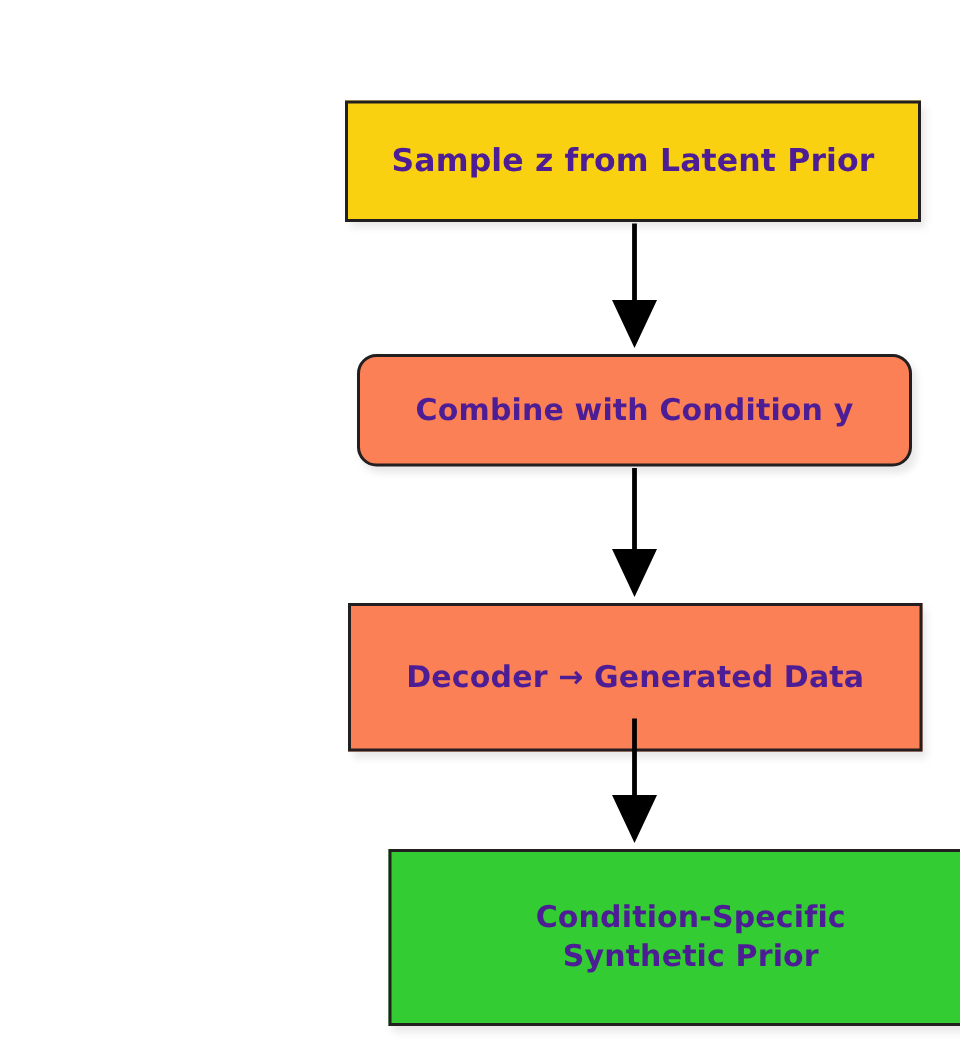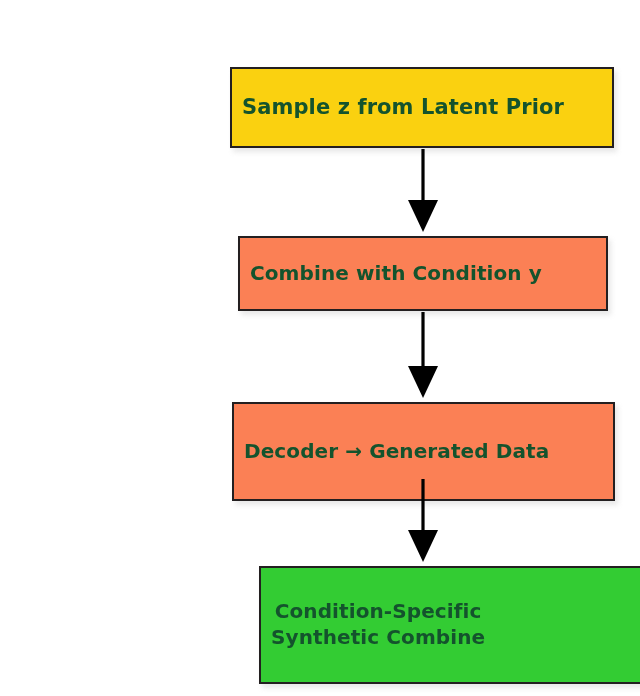--- a/index.html
+++ b/index.html
@@ -23,23 +23,23 @@
     height: 696px;
     background: #ffffff;
   }
 
   .node {
     position: absolute;
     box-sizing: border-box;
     border: 2px solid #231f20;
     display: flex;
     align-items: center;
-    justify-content: flex-start;
+    justify-content: center;
     text-align: center;
-    color: #14532d;
+    color: #4c1d95;
     box-shadow: 3px 4px 5px rgba(150, 150, 150, 0.22);
   }
 
   .node .label {
     display: block;
     line-height: 1.28;
     letter-spacing: 0.1px;
     padding: 0 10px;
   }
 
@@ -55,20 +55,21 @@
   }
 
   #node-combine {
     left: 238px;
     top: 236px;
     width: 370px;
     height: 75px;
     background: #fb8055;
     font-size: 20px;
     font-weight: 700;
+    border-radius: 13px;
   }
 
   #node-decoder {
     left: 232px;
     top: 402px;
     width: 383px;
     height: 99px;
     background: #fb8055;
     font-size: 20px;
     font-weight: 600;
@@ -130,17 +131,17 @@
   </div>
 
   <svg class="arrow" id="arrow-3" width="640" height="696" viewBox="0 0 640 696">
     <line class="shaft" x1="423" y1="479" x2="423" y2="536"></line>
     <polygon class="head" points="423,562 408,530 438,530"></polygon>
   </svg>
 
   <div class="node" id="node-output">
     <span class="label">
       <span>Condition-Specific</span><br>
-      <span>Synthetic Combine</span>
+      <span>Synthetic Prior</span>
     </span>
   </div>
 
 </div>
 
 </body></html>

